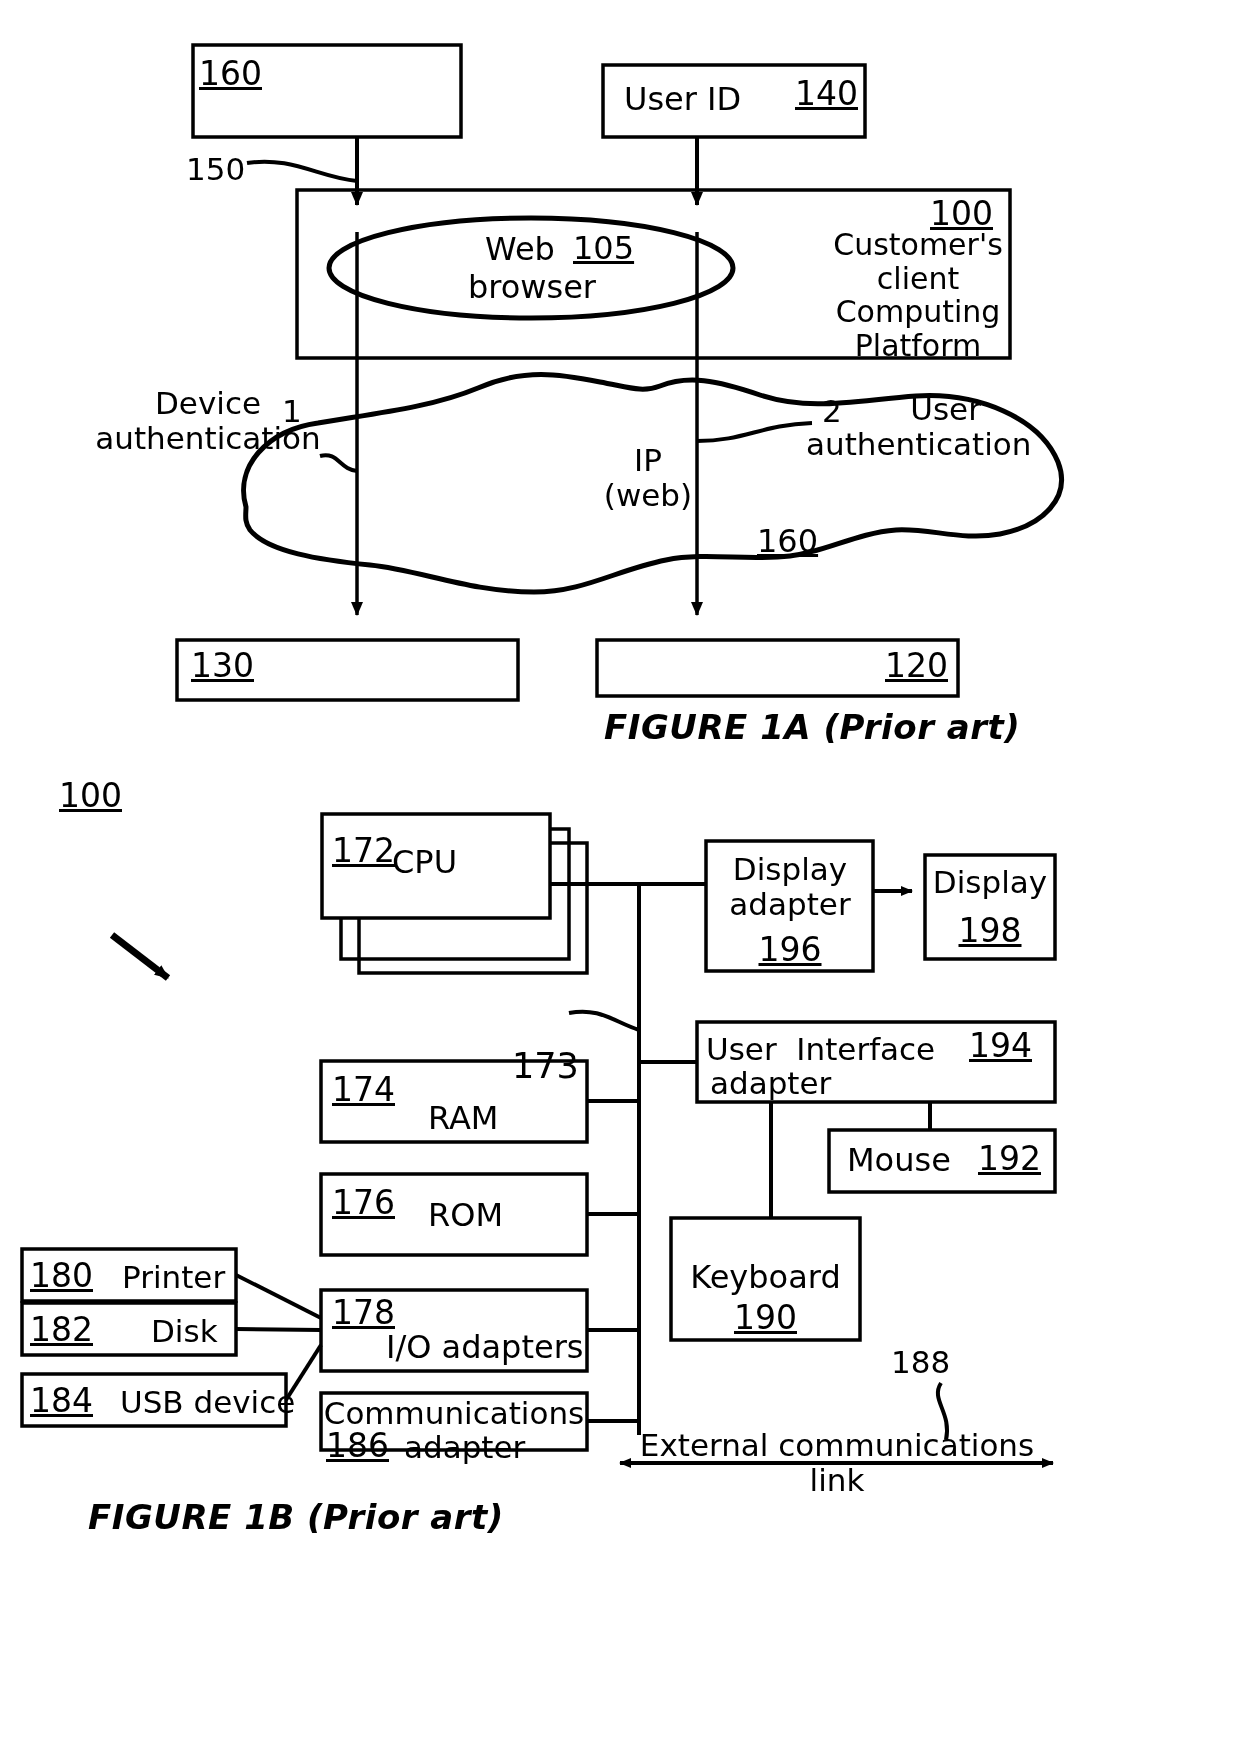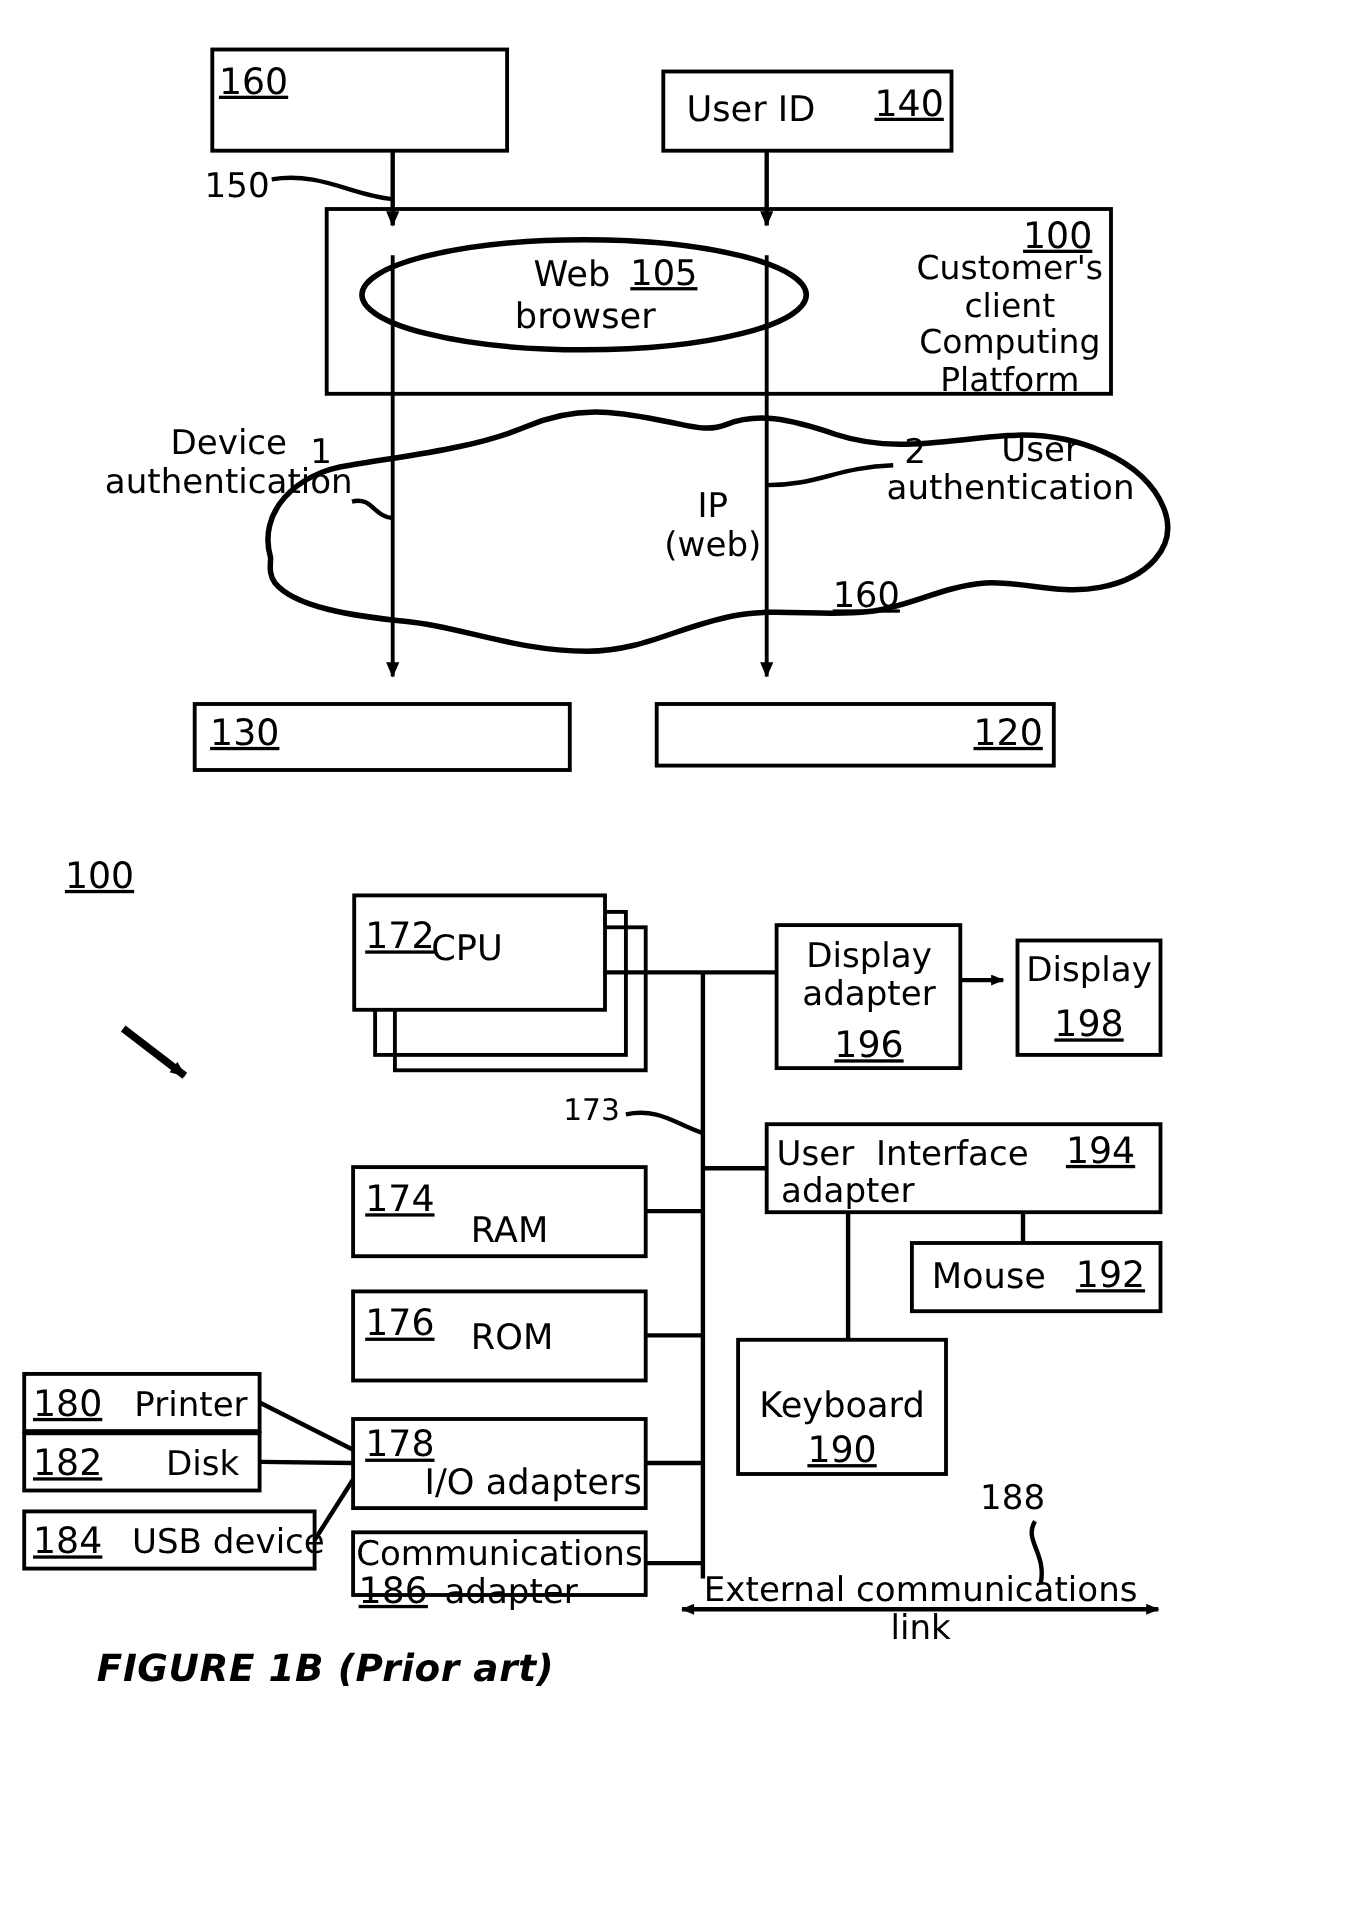--- a/index.html
+++ b/index.html
@@ -198,34 +198,35 @@
 
   <div class="lbl ctr" style="left:588px; top:443px; width:120px; font-size:31px;">IP
 (web)</div>
 
   <div class="lbl ref" style="left:757px; top:524px; font-size:32px;">160</div>
 
   <div class="lbl ref" style="left:191px; top:648px; font-size:33px;">130</div>
 
   <div class="lbl ref" style="left:885px; top:648px; font-size:33px;">120</div>
 
+  <div class="lbl cap" style="left:604px; top:708px;">FIGURE 1A (Prior art)</div>
 
   <div class="lbl ref" style="left:59px; top:778px; font-size:33px;">100</div>
 
   <div class="lbl ref" style="left:332px; top:833px; font-size:33px;">172</div>
   <div class="lbl" style="left:392px; top:845px; font-size:32px;">CPU</div>
 
   <div class="lbl ctr" style="left:714px; top:852px; width:152px; font-size:31px;">Display
 adapter</div>
   <div class="lbl ref ctr" style="left:714px; top:932px; width:152px; font-size:33px;">196</div>
 
   <div class="lbl ctr" style="left:928px; top:865px; width:124px; font-size:31px;">Display</div>
   <div class="lbl ref ctr" style="left:928px; top:913px; width:124px; font-size:33px;">198</div>
 
-  <div class="lbl" style="left:512px; top:995px; font-size:27px;text-align:right;">173</div>
+  <div class="lbl" style="left:512px; top:1047px; font-size:35px;text-align:right;">173</div>
 
   <div class="lbl ctr" style="left:706px; top:1032px; width:220px; font-size:31px;">User  Interface</div>
   <div class="lbl" style="left:710px; top:1066px; font-size:31px;">adapter</div>
   <div class="lbl ref" style="left:969px; top:1028px; font-size:33px;">194</div>
 
   <div class="lbl ref" style="left:332px; top:1072px; font-size:33px;">174</div>
   <div class="lbl" style="left:428px; top:1085px; font-size:32px;margin-top:16px;">RAM</div>
 
   <div class="lbl ref" style="left:332px; top:1185px; font-size:33px;">176</div>
   <div class="lbl" style="left:428px; top:1198px; font-size:32px;">ROM</div>

